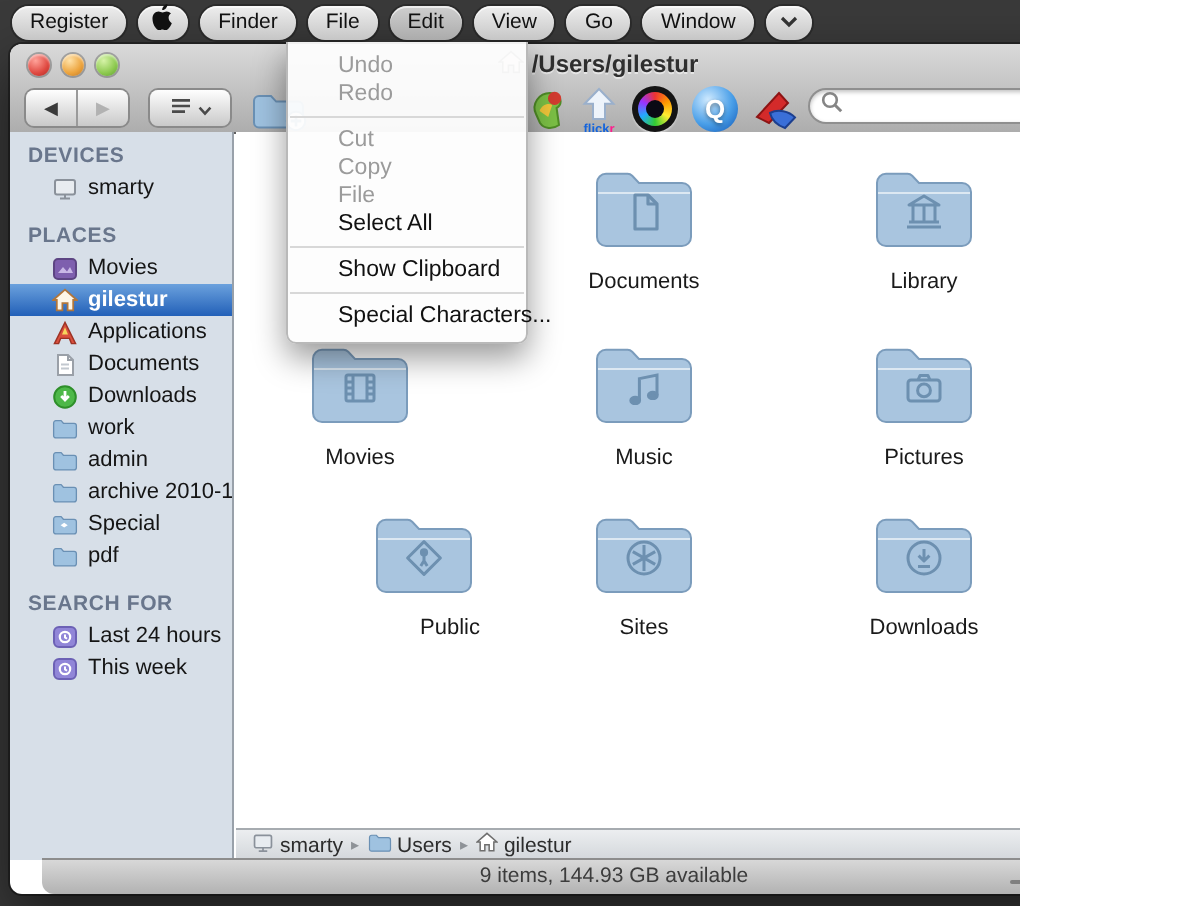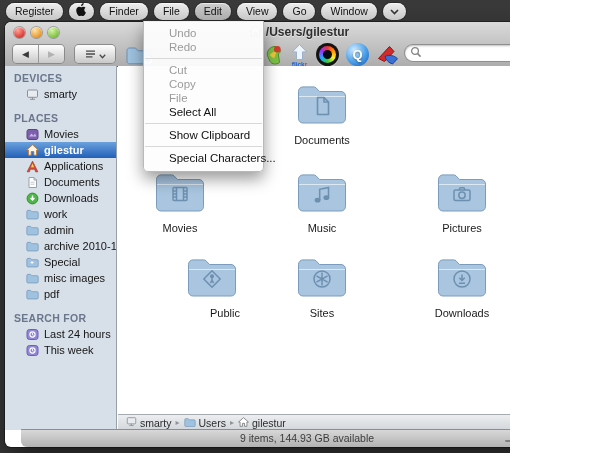--- a/index.html
+++ b/index.html
@@ -264,28 +264,20 @@
             </svg>
           </span>
         <span>Special</span>
       </div>
       <div class="srow">
         <span class="ic">
             <svg width="14" height="12" viewBox="0 0 16 13">
               <path d="M1 3.5C1 2.7 1.6 2 2.4 2h3.2l1.4 1.6h6.6c.8 0 1.4.7 1.4 1.5v6c0 .8-.6 1.5-1.4 1.5H2.4C1.6 12.6 1 12 1 11.2z" fill="#9fc2e0" stroke="#6a90b4" stroke-width=".8"></path>
             </svg>
           </span>
-        <span>misc images</span>
-      </div>
-      <div class="srow">
-        <span class="ic">
-            <svg width="14" height="12" viewBox="0 0 16 13">
-              <path d="M1 3.5C1 2.7 1.6 2 2.4 2h3.2l1.4 1.6h6.6c.8 0 1.4.7 1.4 1.5v6c0 .8-.6 1.5-1.4 1.5H2.4C1.6 12.6 1 12 1 11.2z" fill="#9fc2e0" stroke="#6a90b4" stroke-width=".8"></path>
-            </svg>
-          </span>
         <span>pdf</span>
       </div>
       <div class="gap8"></div>
       <div class="shead">SEARCH FOR</div>
       <div class="srow">
         <span class="ic">
             <svg width="13" height="13" viewBox="0 0 13 13">
               <rect x="1" y="1.5" width="11" height="10" rx="2.5" fill="#9186d8" stroke="#6c61b5"></rect>
               <circle cx="6.5" cy="6.5" r="2.6" fill="none" stroke="#fff" stroke-width="1.1"></circle>
               <path d="M6.5 5.2v1.5l1 .7" fill="none" stroke="#fff"></path>
@@ -309,20 +301,31 @@
       <div class="cell" style="left:144px;top:17px;">
         <svg width="56" height="44" viewBox="0 0 56 44">
             <path d="M4.5 13v22.5c0 2.5 2 4.5 4.5 4.5h38c2.5 0 4.5-2 4.5-4.5V13c0-2.5-2-4.5-4.5-4.5H25.5l-3.4-3.6c-.6-.6-1.4-1-2.3-1H9c-2.5 0-4.5 2-4.5 4.5z" fill="#a9c5df" stroke="#7b9cbc"></path>
             <path d="M5 13.5h46" stroke="rgba(255,255,255,.6)"></path>
             <g transform="translate(16,11)" stroke="#6d90b0" stroke-width="1.6" fill="none" stroke-linejoin="round">
               <path d="M7.5 3.5h6.5l4.5 4.5v12.5H7.5z"></path>
               <path d="M14 3.5V8h4.5"></path>
             </g>
           </svg>
         <div class="flabel">Documents</div>
+      </div>
+      <div class="cell" style="left:284px;top:17px;">
+        <svg width="56" height="44" viewBox="0 0 56 44">
+            <path d="M4.5 13v22.5c0 2.5 2 4.5 4.5 4.5h38c2.5 0 4.5-2 4.5-4.5V13c0-2.5-2-4.5-4.5-4.5H25.5l-3.4-3.6c-.6-.6-1.4-1-2.3-1H9c-2.5 0-4.5 2-4.5 4.5z" fill="#a9c5df" stroke="#7b9cbc"></path>
+            <path d="M5 13.5h46" stroke="rgba(255,255,255,.6)"></path>
+            <g transform="translate(16,11)" stroke="#6d90b0" stroke-width="1.5" fill="none" stroke-linejoin="round">
+              <path d="M4.5 8.5h15L12 4z"></path>
+              <path d="M6.5 8.5v8.5M12 8.5v8.5M17.5 8.5v8.5M4.5 17h15M3.5 19.5h17"></path>
+            </g>
+          </svg>
+        <div class="flabel">Library</div>
       </div>
       <div class="cell" style="left:2px;top:105px;">
         <svg width="56" height="44" viewBox="0 0 56 44">
             <path d="M4.5 13v22.5c0 2.5 2 4.5 4.5 4.5h38c2.5 0 4.5-2 4.5-4.5V13c0-2.5-2-4.5-4.5-4.5H25.5l-3.4-3.6c-.6-.6-1.4-1-2.3-1H9c-2.5 0-4.5 2-4.5 4.5z" fill="#a9c5df" stroke="#7b9cbc"></path>
             <path d="M5 13.5h46" stroke="rgba(255,255,255,.6)"></path>
             <g transform="translate(16,11)" stroke="#6d90b0" stroke-width="1.5" fill="none" stroke-linejoin="round">
               <rect x="5" y="5.5" width="14" height="13" rx="1"></rect>
               <path d="M8.5 5.5v13M15.5 5.5v13"></path>
               <path d="M5 9h3.5M5 12h3.5M5 15h3.5M15.5 9H19M15.5 12H19M15.5 15H19"></path>
             </g>

